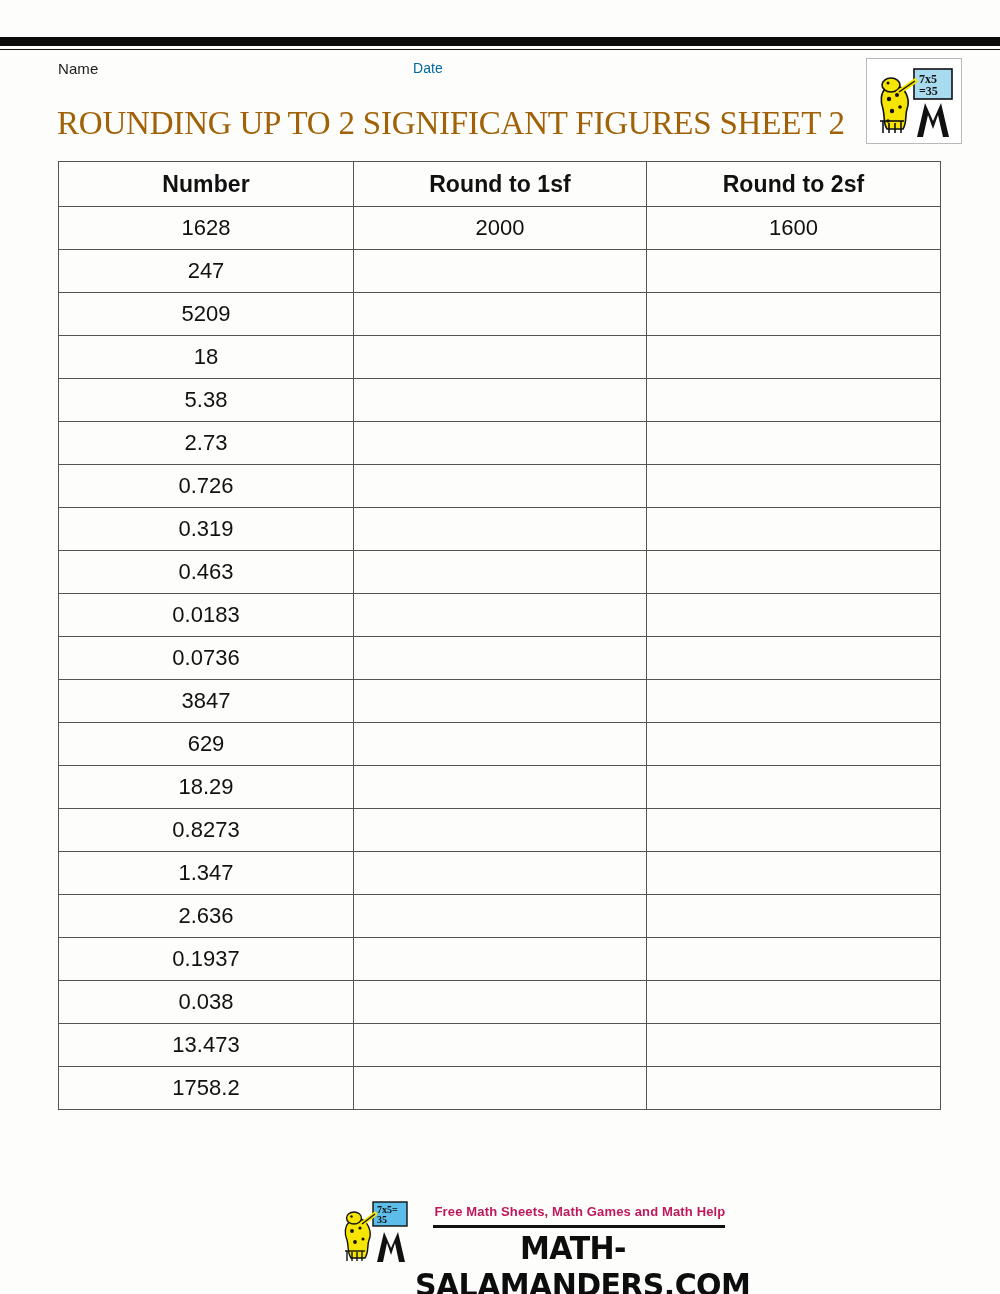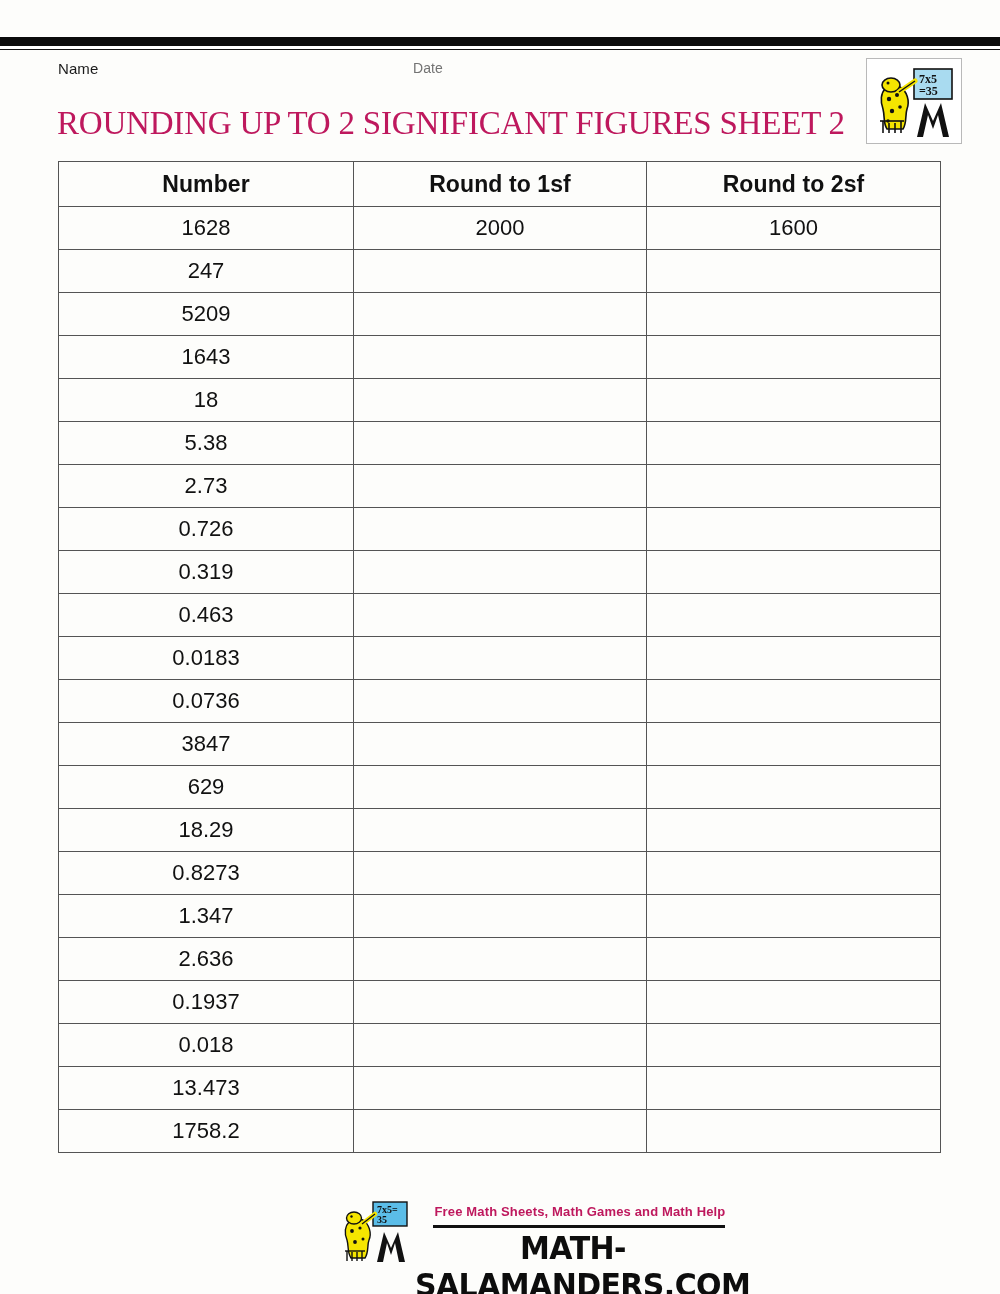--- a/index.html
+++ b/index.html
@@ -44,34 +44,34 @@
     font-size: 15px;
     color: #1b1b1b;
     letter-spacing: .1px;
     text-align: center;
   }
   .meta-date {
     position: absolute;
     left: 355px;
     top: 0;
     font-size: 14px;
-    color: #737373;
+    color: #0369a1;
     letter-spacing: .1px;
   }
 
   
   .title {
     position: absolute;
     left: 57px;
     top: 103px;
     width: 800px;
     font-family: "Liberation Serif", serif;
     font-size: 33px;
     line-height: 40px;
-    color: #be185d;
+    color: #a16207;
     letter-spacing: -0.2px;
     white-space: nowrap;
   }
 
   
   .header-logo {
     position: absolute;
     left: 866px;
     top: 58px;
     width: 96px;
@@ -245,25 +245,20 @@
         <td class="num-cell">247</td>
         <td></td>
         <td></td>
       </tr>
       <tr>
         <td class="num-cell">5209</td>
         <td></td>
         <td></td>
       </tr>
       <tr>
-        <td class="num-cell">1643</td>
-        <td></td>
-        <td></td>
-      </tr>
-      <tr>
         <td class="num-cell">18</td>
         <td></td>
         <td></td>
       </tr>
       <tr>
         <td class="num-cell">5.38</td>
         <td></td>
         <td></td>
       </tr>
       <tr>
@@ -325,21 +320,21 @@
         <td class="num-cell">2.636</td>
         <td></td>
         <td></td>
       </tr>
       <tr>
         <td class="num-cell">0.1937</td>
         <td></td>
         <td></td>
       </tr>
       <tr>
-        <td class="num-cell">0.018</td>
+        <td class="num-cell">0.038</td>
         <td></td>
         <td></td>
       </tr>
       <tr>
         <td class="num-cell">13.473</td>
         <td></td>
         <td></td>
       </tr>
       <tr>
         <td class="num-cell">1758.2</td>

